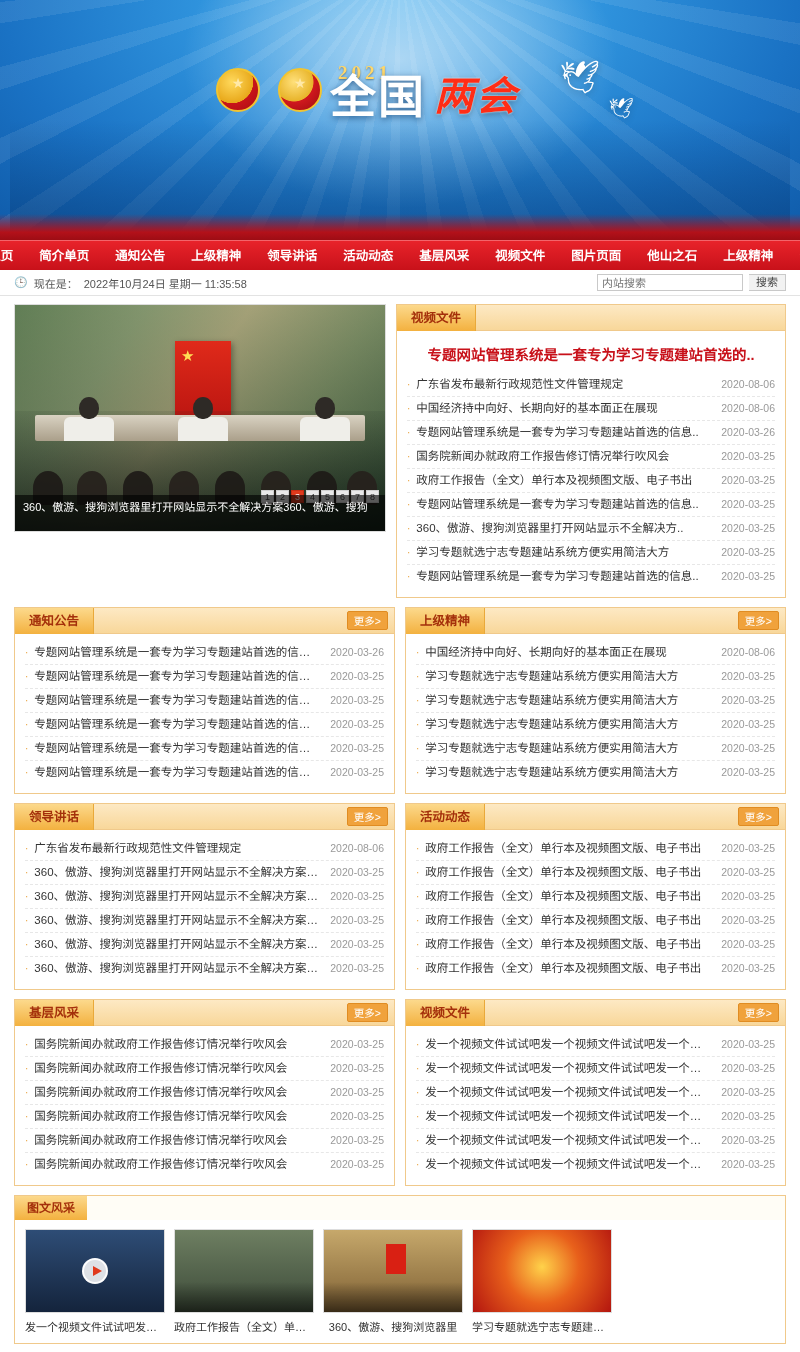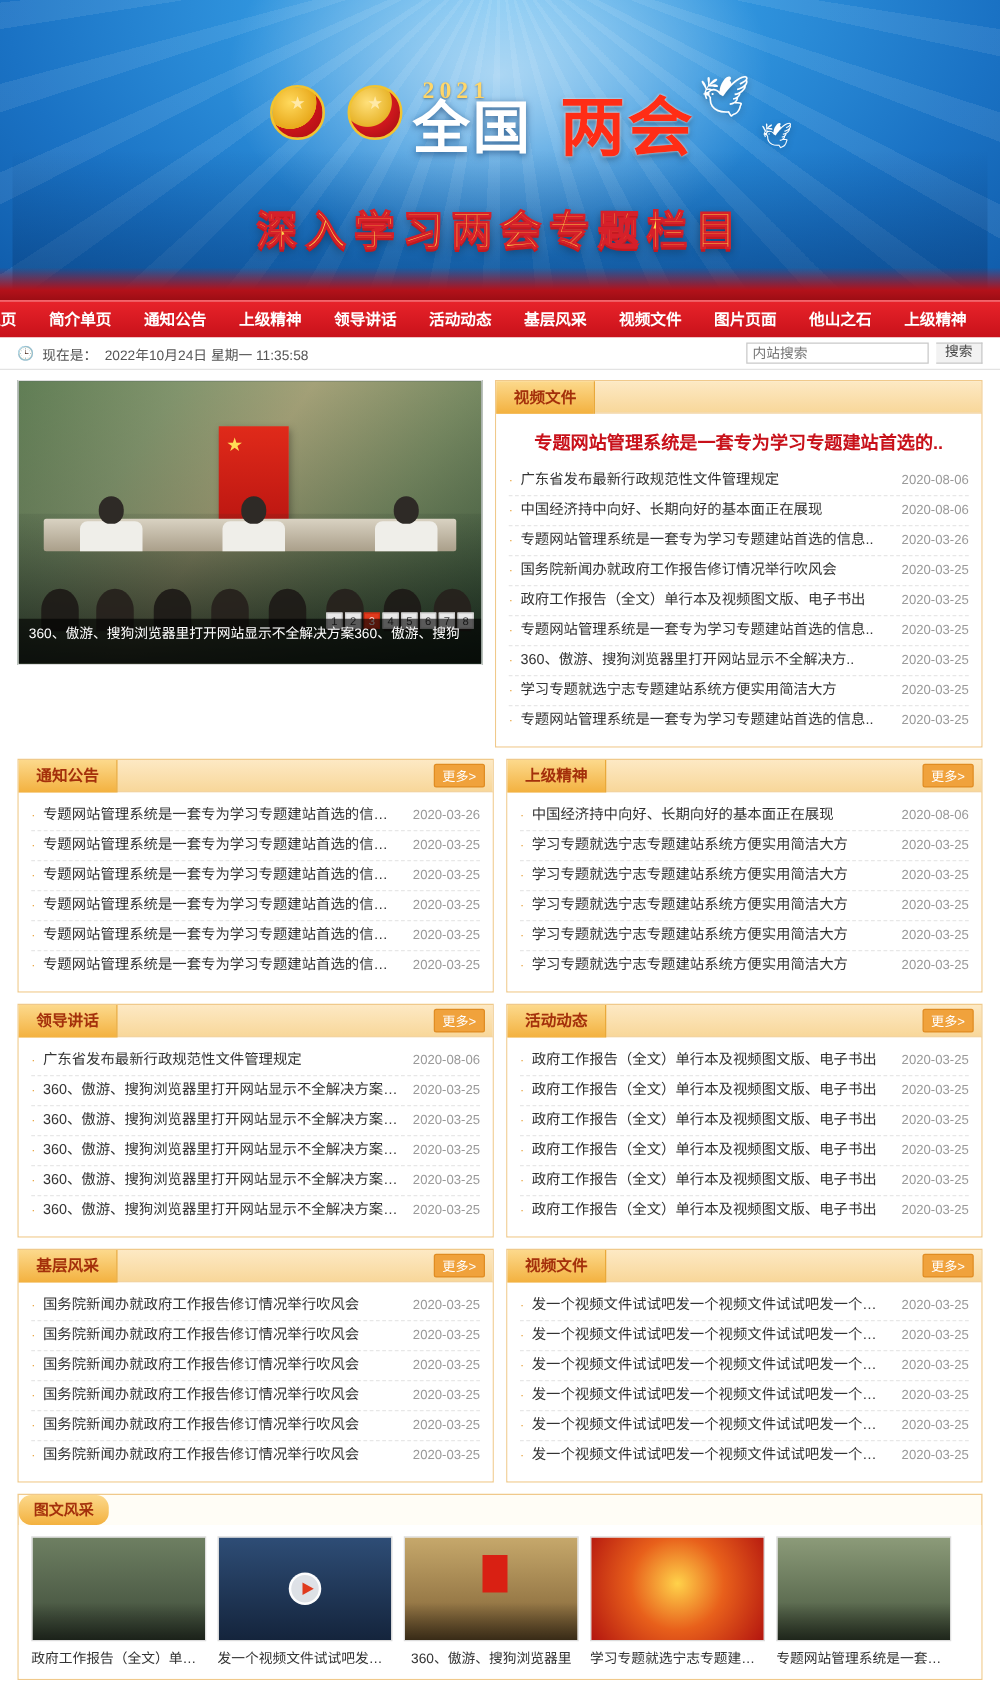--- a/index.html
+++ b/index.html
@@ -58,22 +58,23 @@
   .banner .maintitle {
     position:absolute; left:330px; top:60px; z-index:4; display:flex; align-items:center;
   }
   .banner .mt-white {
     font-family:"Liberation Serif", serif;
     font-size:46px; font-weight:bold; color:#ffffff; letter-spacing:2px;
     text-shadow: 0 2px 6px rgba(0,40,90,.6);
   }
   .banner .mt-red {
     font-family:"Liberation Serif", serif;
-    font-size:52px; font-weight:bold; color:#ff2d16; letter-spacing:2px; margin-left:22px;
+    font-size:40px; font-weight:bold; color:#ff2d16; letter-spacing:2px; margin-left:8px;
     text-shadow: 0 0 2px #fff, 0 2px 6px rgba(0,0,0,.35);
+    font-style: italic;
   }
   .dove {
     position:absolute; right:200px; top:58px; z-index:4; color:#fff; font-size:32px;
     text-shadow:0 2px 6px rgba(0,0,0,.3);
   }
   .dove.small { right:166px; top:96px; font-size:20px; }
   .banner .subtitle {
     position:absolute; left:0; right:0; top:158px; text-align:center; z-index:5;
     font-family:"Liberation Serif", serif;
     font-size:33px; font-weight:bold; letter-spacing:6px;
@@ -208,21 +209,21 @@
     white-space:nowrap; overflow:hidden; text-overflow:ellipsis;
   }
 
   
   .photorow { border:1px solid #f0c98b; background:#fffdf6; margin-bottom:9px; }
   .photorow .hd {
     height:24px; display:flex; align-items:center;
   }
   .photorow .hd .tt {
     background: linear-gradient(to bottom,#fcd98c,#f3b13f);
-    color:#a4300b; font-weight:bold; font-size:12px; height:24px; line-height:24px; padding:0 12px;border-radius:10px;
+    color:#a4300b; font-weight:bold; font-size:12px; height:24px; line-height:24px; padding:0 12px;
   }
   .photos { display:flex; gap:9px; padding:9px 10px 8px 10px; background:#fff;}
   .pcard { width:140px; }
   .pthumb {
     width:140px; height:84px; position:relative; overflow:hidden; border:1px solid #ddd;
   }
   .pthumb .play {
     position:absolute; left:50%; top:50%; transform:translate(-50%,-50%);
     width:26px; height:26px; border-radius:50%; background:rgba(255,255,255,.85);
     border:2px solid rgba(255,255,255,.95);
@@ -268,21 +269,20 @@
     <div class="year">2021</div>
 
     <div class="maintitle">
       <span class="mt-white">全国</span>
       <span class="mt-red">两会</span>
     </div>
 
     <div class="dove">🕊</div>
     <div class="dove small">🕊</div>
 
-    <div class="subtitle">深入学习两会专题栏目</div>
     <div class="red-base"></div>
   </div>
 
   <div class="nav">
     <a href="#">本站主页</a>
     <a href="#">简介单页</a>
     <a href="#">通知公告</a>
     <a href="#">上级精神</a>
     <a href="#">领导讲话</a>
     <a href="#">活动动态</a>
@@ -659,46 +659,40 @@
         </div>
       </div>
     </div>
 
     <div class="photorow">
       <div class="hd">
         <span class="tt">图文风采</span>
       </div>
       <div class="photos">
         <div class="pcard">
+          <div class="pthumb t2">
+              <div class="play"></div>
+            </div>
+          <div class="pcap">发一个视频文件试试吧发一个</div>
+        </div>
+        <div class="pcard">
           <div class="pthumb t1">
               <div class="rowseats"></div>
             </div>
           <div class="pcap">政府工作报告（全文）单行本</div>
-        </div>
-        <div class="pcard">
-          <div class="pthumb t2">
-              <div class="play"></div>
-            </div>
-          <div class="pcap">发一个视频文件试试吧发一个</div>
         </div>
         <div class="pcard">
           <div class="pthumb t3">
               <div class="redflag"></div>
               <div class="rowseats"></div>
             </div>
           <div class="pcap">360、傲游、搜狗浏览器里</div>
         </div>
         <div class="pcard">
           <div class="pthumb t4"></div>
           <div class="pcap">学习专题就选宁志专题建站系</div>
         </div>
-        <div class="pcard">
-          <div class="pthumb t5">
-              <div class="rowseats"></div>
-            </div>
-          <div class="pcap">专题网站管理系统是一套专为</div>
-        </div>
       </div>
     </div>
 
   </div>
 
 </div>
 
 </body></html>

